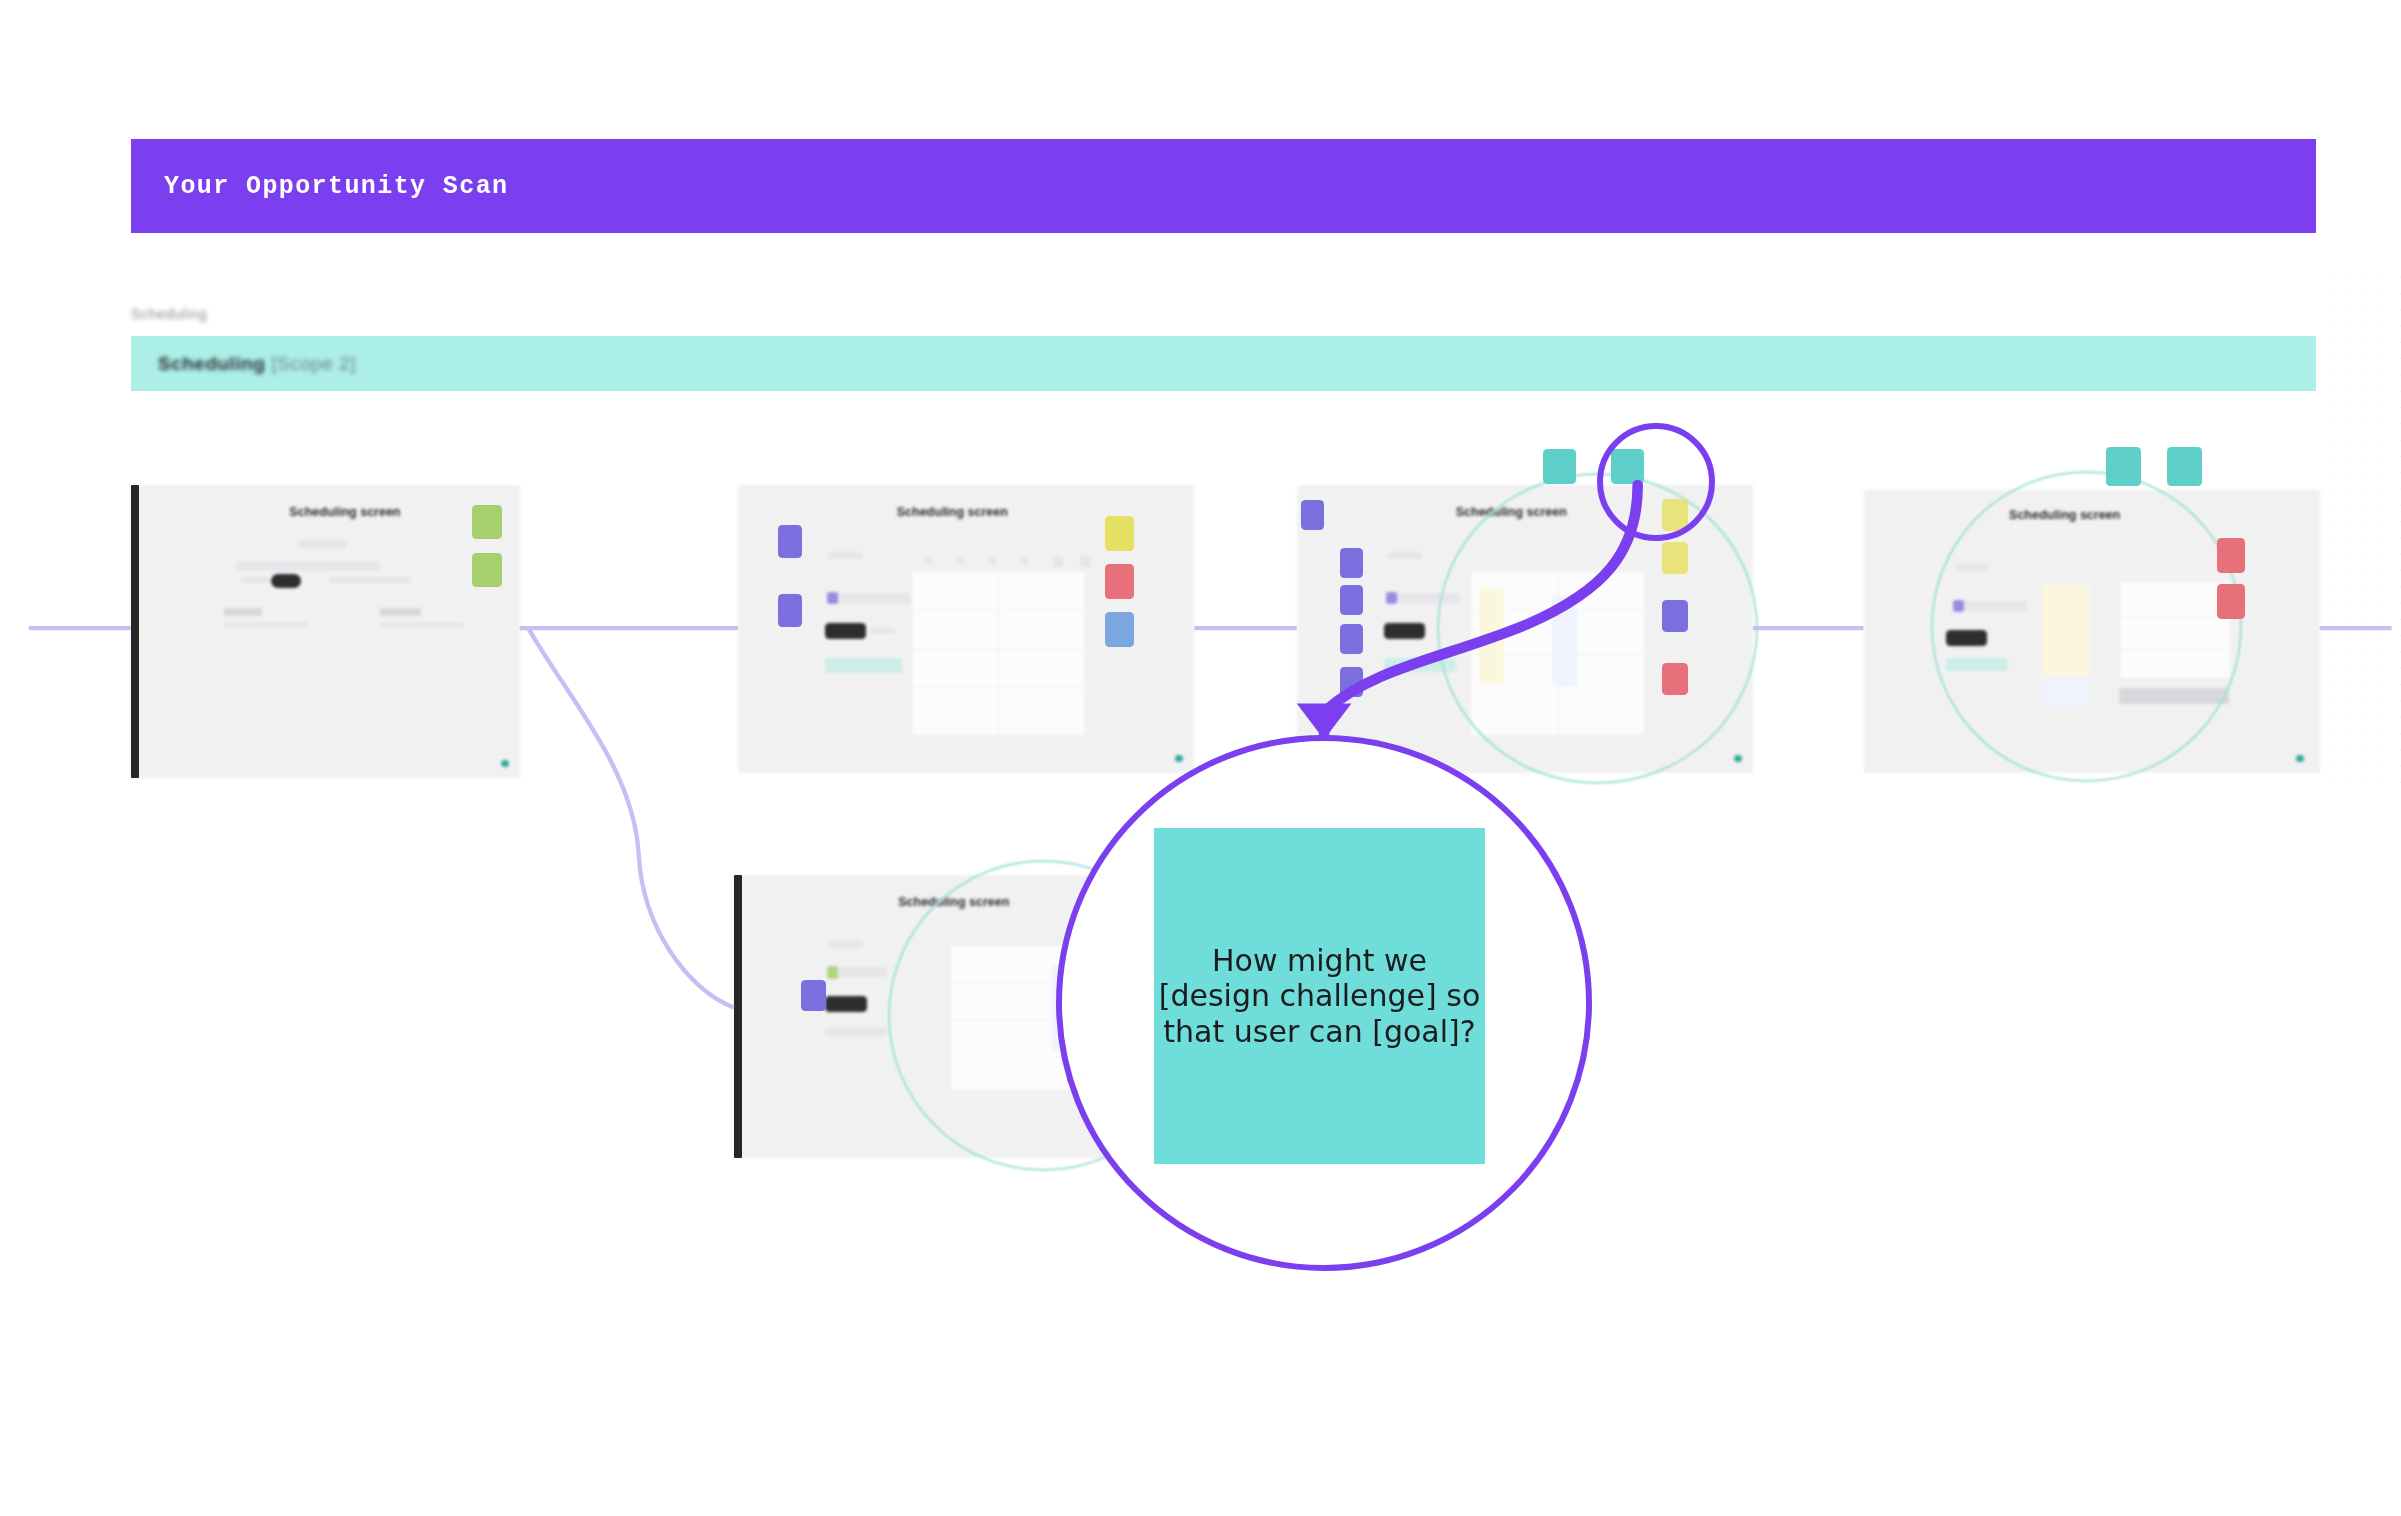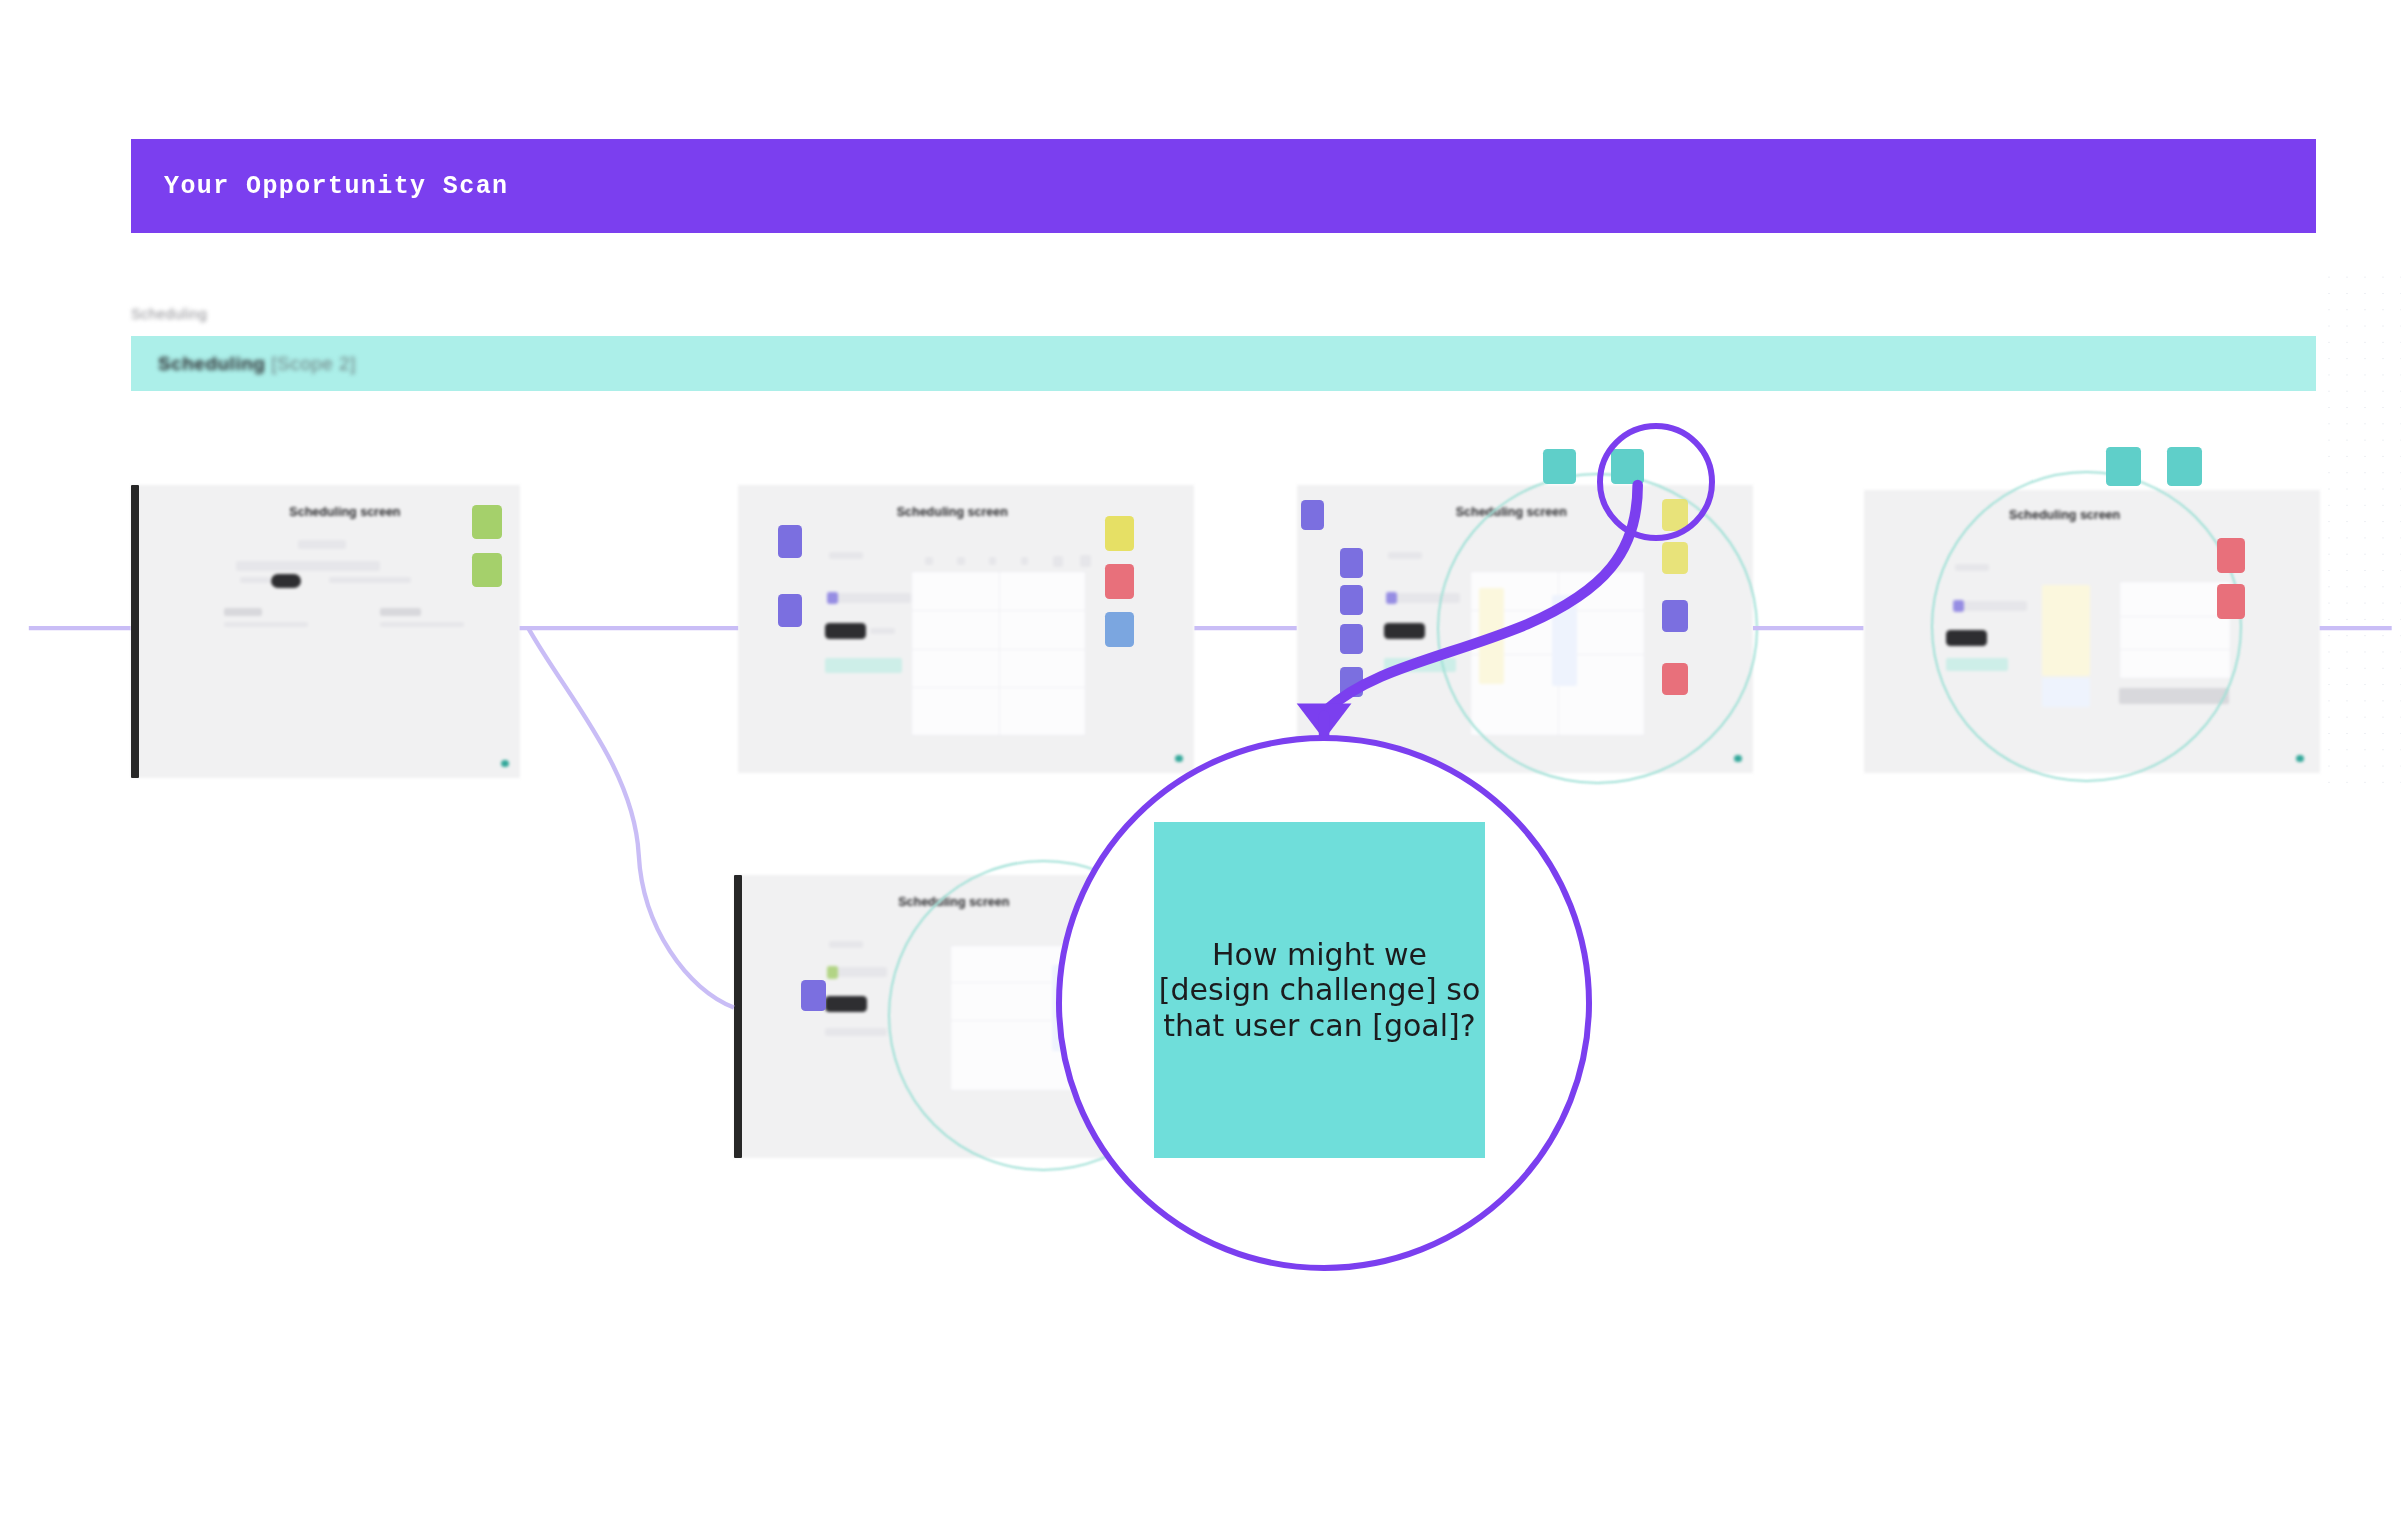--- a/index.html
+++ b/index.html
@@ -55,21 +55,21 @@
   .ellipse{position:absolute;border:2.4px solid #9FE0D6;border-radius:50%;background:transparent;}
 
   
   svg.links{position:absolute;left:0;top:0;width:2433px;height:1516px;pointer-events:none;}
 
   
   .callout-circle{position:absolute;border:6.7px solid var(--purple);border-radius:50%;
         background:#ffffff;}
   .mini-circle{position:absolute;border:6.2px solid var(--purple);border-radius:50%;}
   .note{position:absolute;background:var(--note-teal);display:flex;align-items:center;
-        justify-content:center;text-align:center;}
+        justify-content:center;text-align:center;margin-top:6px;}
   .note span{color:#1c1c1e;font-size:30px;line-height:1.18;
         font-family:"DejaVu Sans",sans-serif;}
 
   :root{--purple:#7B3FEF;--note-teal:#6FDEDA;}
 </style>
 </head>
 <body>
 
 <div class="banner">
   <div class="banner-title">Your Opportunity Scan</div>

